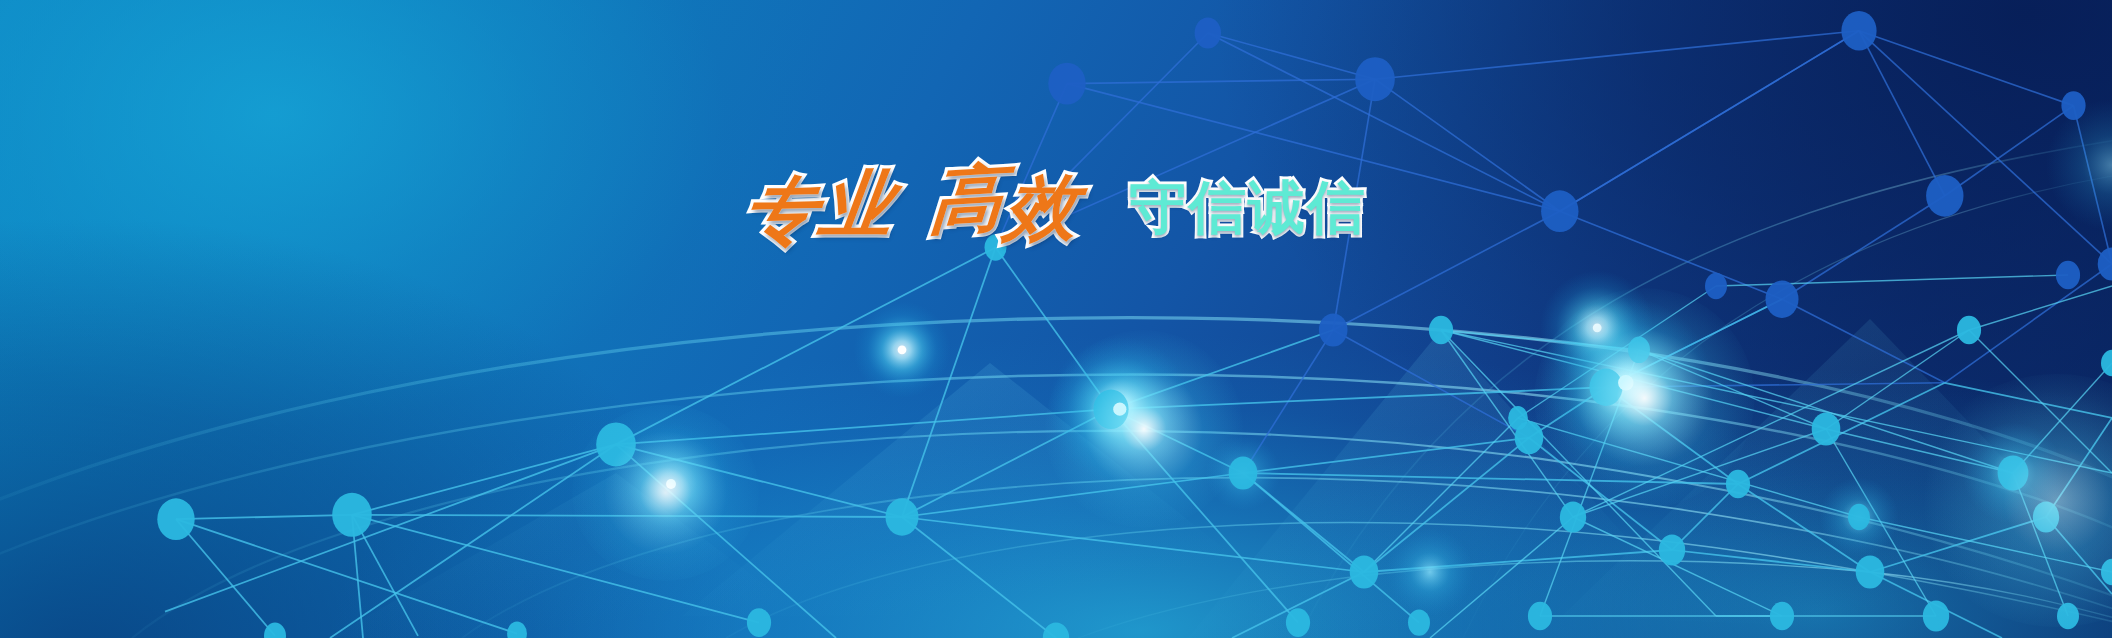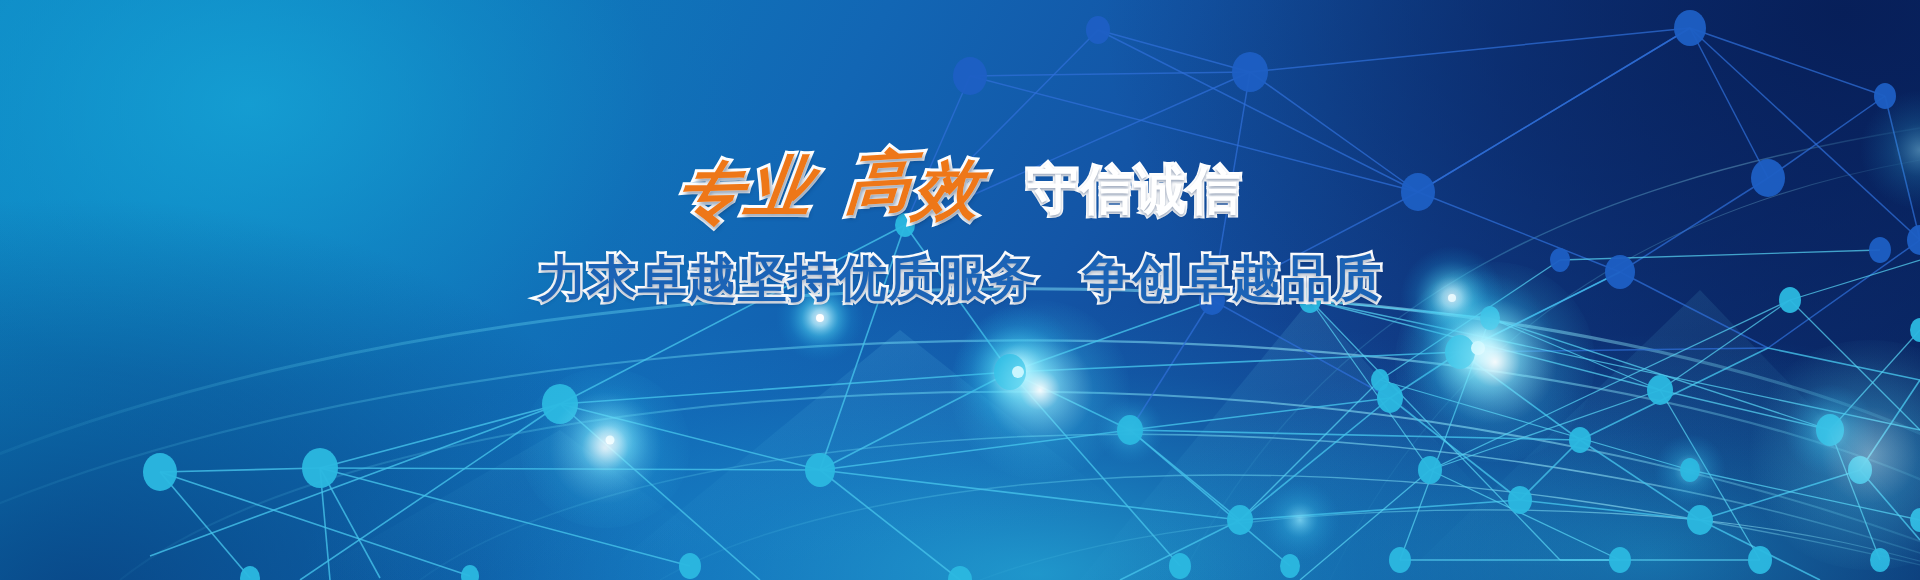--- a/index.html
+++ b/index.html
@@ -96,21 +96,21 @@
   .brush .c3{display:inline-block;transform:translateY(-7px) rotate(-2deg);}
   .brush .c4{display:inline-block;transform:translateY(2px) rotate(2deg);}
 
   .slogan-white{
     display:inline-block;
     vertical-align:middle;
     margin-left:26px;
     font-size:52px;
     font-weight:700;
     letter-spacing:2px;
-    color:#ffffff;
+    color:#5eead4;
     -webkit-text-stroke:5px #ffffff;
     paint-order:stroke fill;
     text-shadow:0 2px 3px rgba(4,36,84,.40);
   }
 
   .line2{
     display:block;
     margin-top:24px;
     height:64px;
     line-height:64px;
@@ -372,20 +372,16 @@
   <div class="spark" style="left:1740px;top:340px;width:260px;height:230px;
               background:radial-gradient(circle,rgba(200,250,255,.50) 0%,rgba(90,215,245,.26) 28%,rgba(0,0,0,0) 70%);"></div>
 
   <div id="copy">
 
     <span class="line1">
       <span class="brush"><span class="c1">专</span><span class="c2">业</span><span class="gap"></span><span class="c3">高</span><span class="c4">效</span></span>
       <span class="slogan-white">守信诚信</span>
     </span>
 
-    <span class="line2">
-      <span class="seg1">力求卓越坚持优质服务</span>
-      <span class="seg2">争创卓越品质</span>
-    </span>
 
   </div>
 
 </div>
 
 </body></html>

